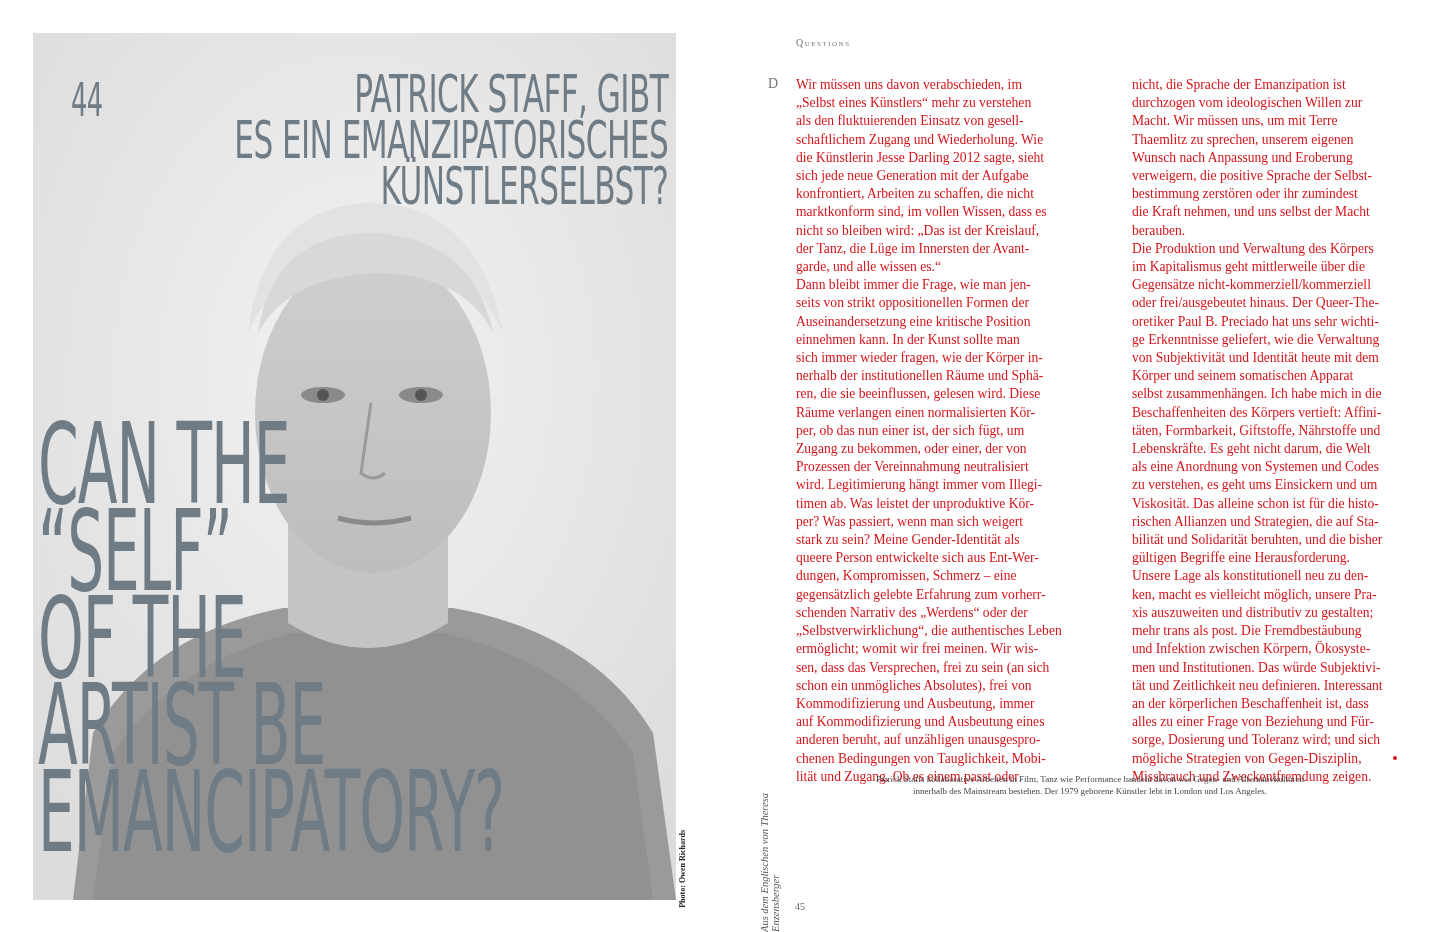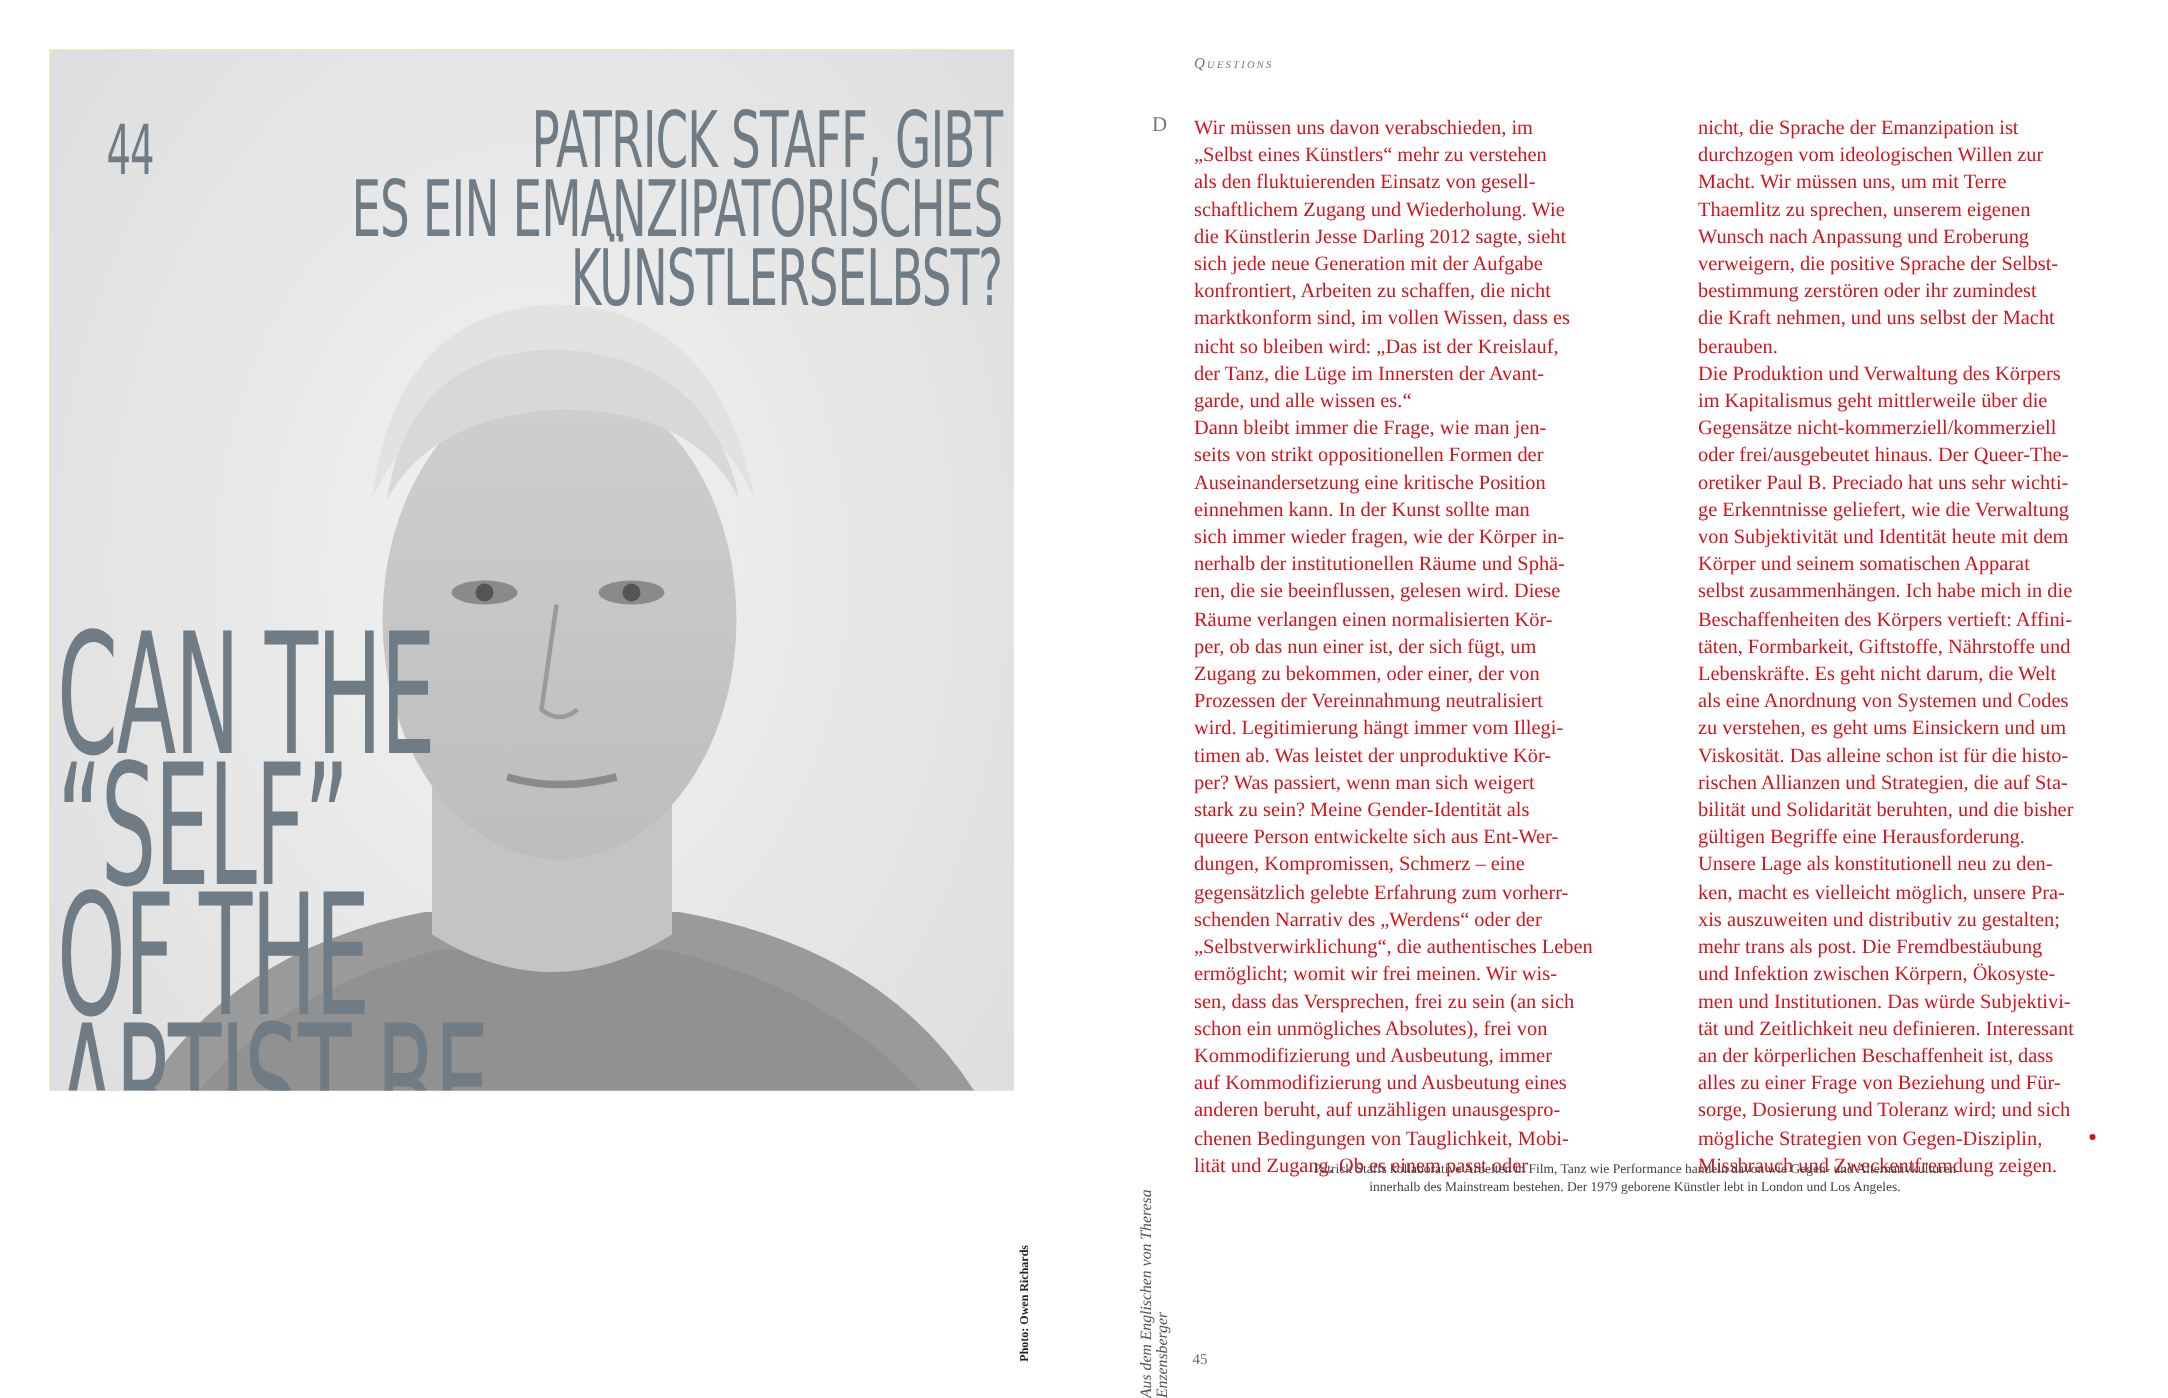--- a/index.html
+++ b/index.html
@@ -1,22 +1,22 @@
 <!DOCTYPE html>
 <html><head>
 <meta charset="utf-8">
 <style>
   * { margin: 0; padding: 0; box-sizing: border-box; }
   html, body { width: 1445px; height: 932px; background: #ffffff; overflow: hidden; }
   body { position: relative; font-family: "Liberation Serif", serif; }
 
   
   .photo {
-    position: absolute; left: 33px; top: 33px; width: 643px; height: 694px;
-    background: #bef264; overflow: hidden;
+    position: absolute; left: 33px; top: 33px; width: 643px; height: 867px;
+    background: #0f172a; overflow: hidden;
   }
   .photo svg { position: absolute; left: 0; top: 0; }
   .page-num-left {
     position: absolute; left: 38px; top: 40px;
     font-family: "DejaVu Sans", sans-serif; font-stretch: condensed;
     font-size: 46px; color: #6f7c86; letter-spacing: -1px;
     transform: scaleX(0.62); transform-origin: left top;
   }
   .title-de {
     position: absolute; right: 8px; top: 38px; text-align: right;
@@ -33,21 +33,21 @@
   .photo-credit {
     position: absolute; left: 678px; top: 830px;
     writing-mode: vertical-rl; transform: rotate(180deg);
     font-family: "Liberation Serif", serif; font-size: 8px; font-weight: bold; color: #222;
   }
 
   
   .section-head {
     position: absolute; left: 796px; top: 37px;
     font-family: "Liberation Serif", serif; font-size: 10px;
-    letter-spacing: 1.5px; color: #777; font-variant: small-caps; font-style: italic;
+    letter-spacing: 1.5px; color: #777; font-variant: small-caps;
   }
   .dropcap {
     position: absolute; left: 768px; top: 76px;
     font-size: 14px; color: #777; font-family: "Liberation Serif", serif;
   }
   .translator {
     position: absolute; left: 759px; top: 785px;
     writing-mode: vertical-rl; transform: rotate(180deg);
     font-style: italic; font-size: 10.5px; color: #555;
   }

